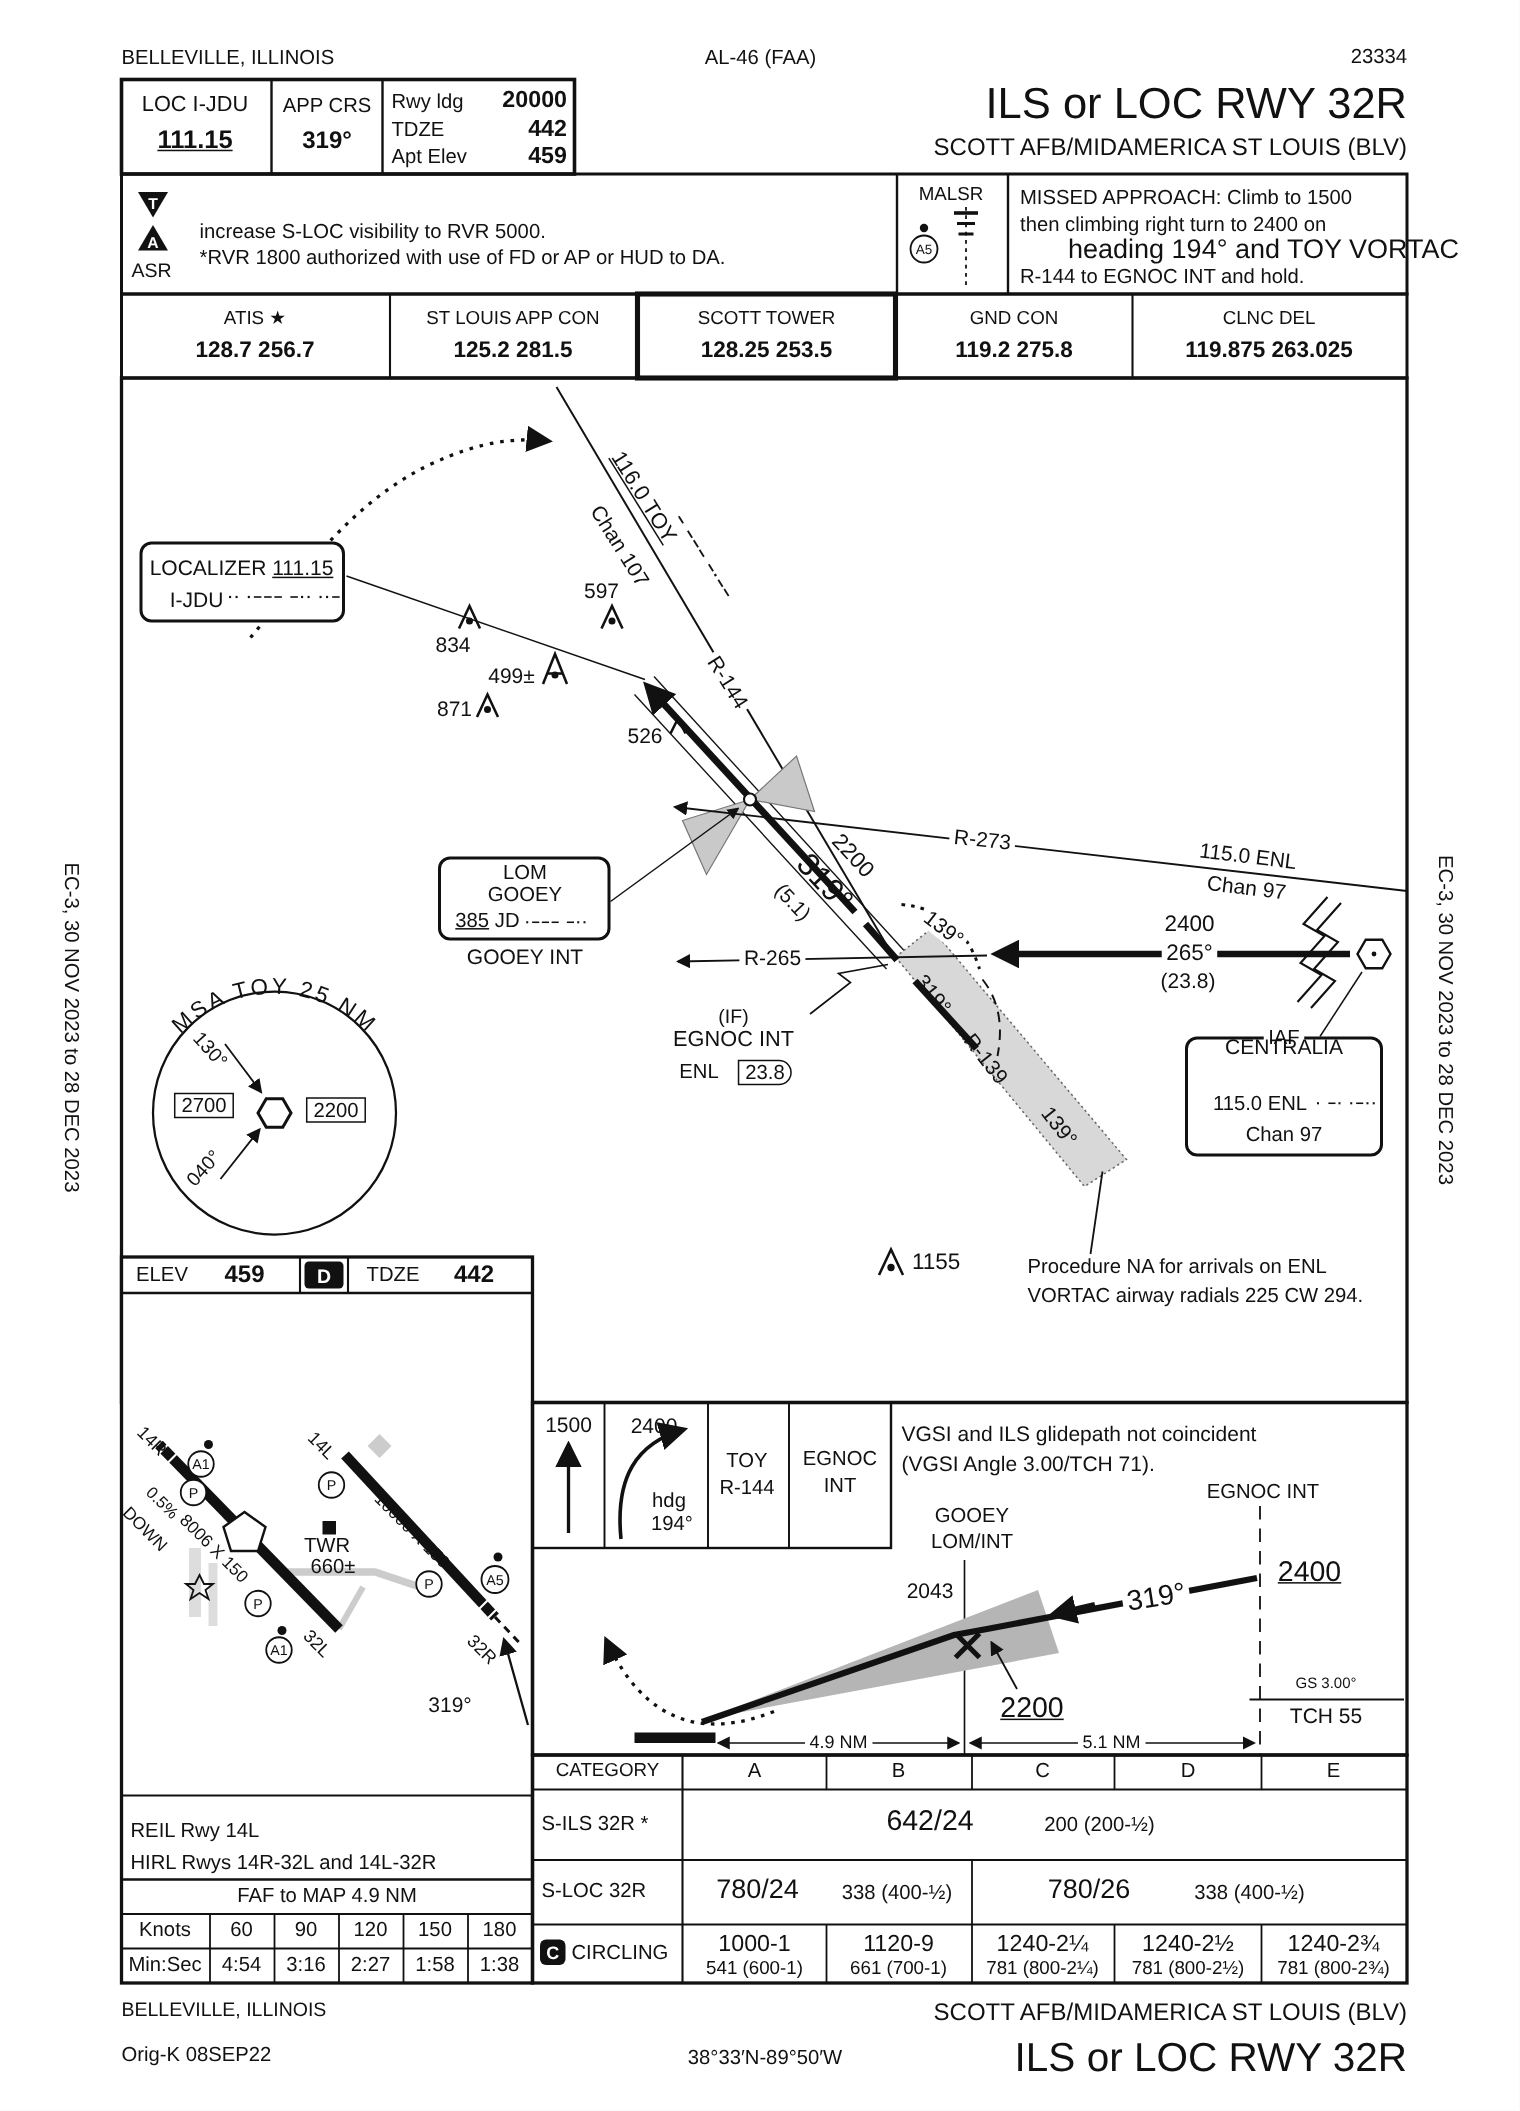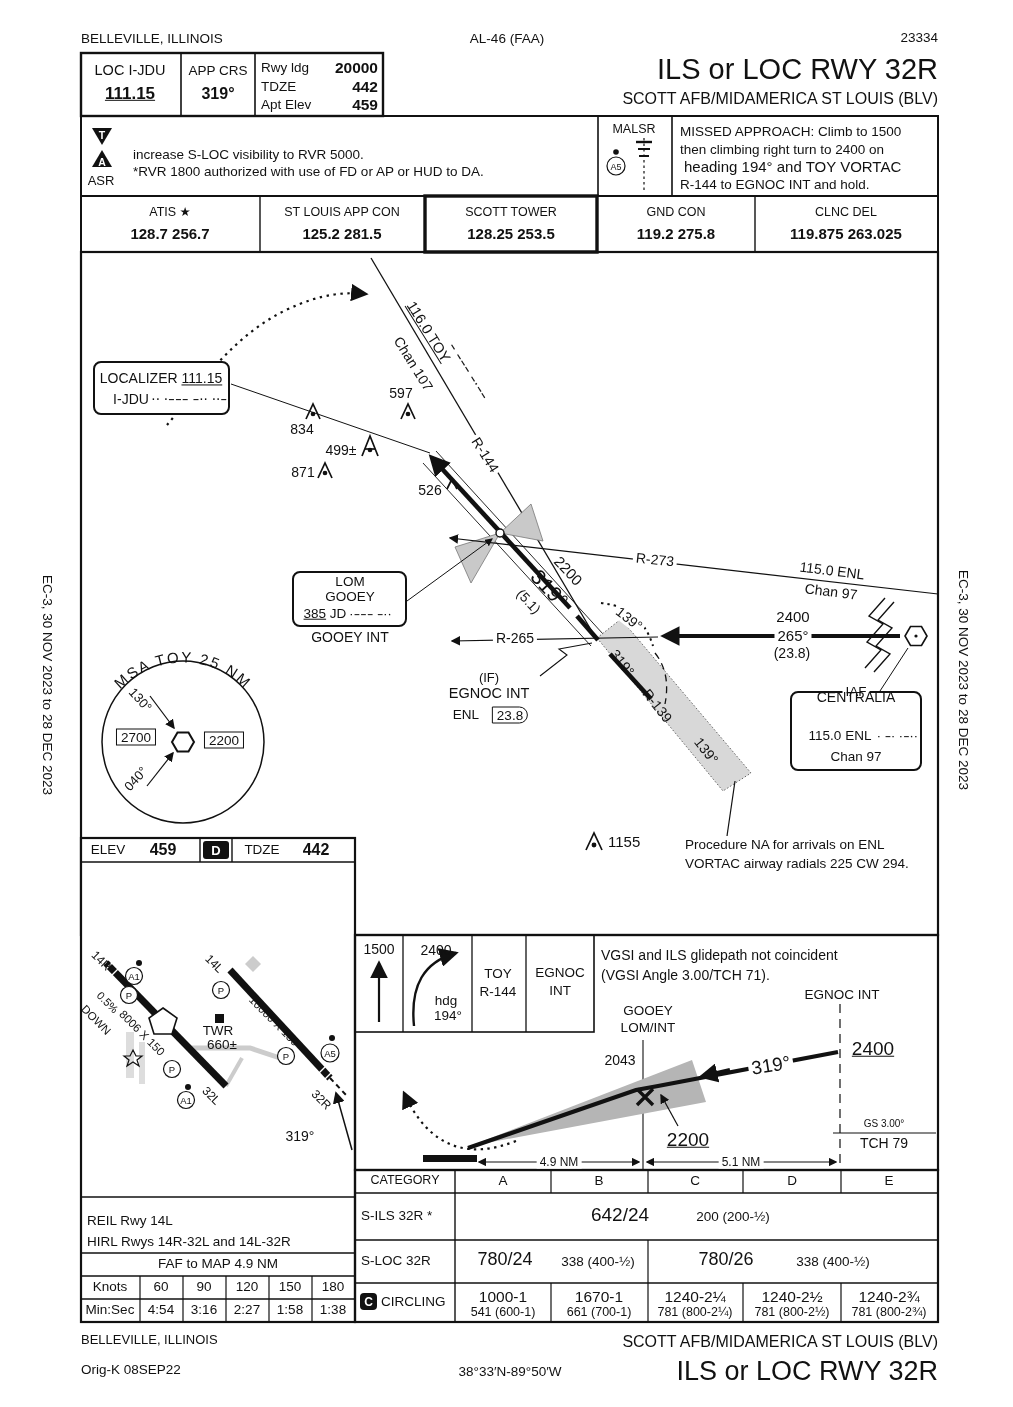--- a/index.html
+++ b/index.html
@@ -248,21 +248,21 @@
 <div class="lbl ra b" style="left:378px;top:105px;font-size:15.5px">459</div>
 <div class="lbl ra" style="left:938px;top:70px;font-size:29px">ILS or LOC RWY 32R</div>
 <div class="lbl ra" style="left:938px;top:99px;font-size:16px">SCOTT AFB/MIDAMERICA ST LOUIS (BLV)</div>
 
 <div class="lbl" style="left:101px;top:181px;font-size:13px">ASR</div>
 <div class="lbl la" style="left:133px;top:155px;font-size:13.5px">increase S-LOC visibility to RVR 5000.</div>
 <div class="lbl la" style="left:133px;top:172px;font-size:13.5px">*RVR 1800 authorized with use of FD or AP or HUD to DA.</div>
 <div class="lbl" style="left:634px;top:130px;font-size:12.5px">MALSR</div>
 <div class="lbl la" style="left:680px;top:132px;font-size:13.5px">MISSED APPROACH: Climb to 1500</div>
 <div class="lbl la" style="left:680px;top:150px;font-size:13.5px">then climbing right turn to 2400 on</div>
-<div class="lbl la" style="left:684px;top:167px;font-size:15px">heading 194° and TOY VORTAC</div>
+<div class="lbl la" style="left:712px;top:167px;font-size:18px">heading 194° and TOY VORTAC</div>
 <div class="lbl la" style="left:680px;top:185px;font-size:13.5px">R-144 to EGNOC INT and hold.</div>
 
 <div class="lbl" style="left:170px;top:213px;font-size:12.5px">ATIS ★</div>
 <div class="lbl b" style="left:170px;top:234px;font-size:15px">128.7  256.7</div>
 <div class="lbl" style="left:342px;top:213px;font-size:12.5px">ST LOUIS APP CON</div>
 <div class="lbl b" style="left:342px;top:234px;font-size:15px">125.2  281.5</div>
 <div class="lbl" style="left:511px;top:213px;font-size:12.5px">SCOTT TOWER</div>
 <div class="lbl b" style="left:511px;top:234px;font-size:15px">128.25  253.5</div>
 <div class="lbl" style="left:676px;top:213px;font-size:12.5px">GND CON</div>
 <div class="lbl b" style="left:676px;top:234px;font-size:15px">119.2  275.8</div>
@@ -378,21 +378,21 @@
 <div class="lbl la" style="left:601px;top:956px;font-size:14px">VGSI and ILS glidepath not coincident</div>
 <div class="lbl la" style="left:601px;top:976px;font-size:14px">(VGSI Angle 3.00/TCH 71).</div>
 <div class="lbl" style="left:648px;top:1011px;font-size:13.5px">GOOEY</div>
 <div class="lbl" style="left:648px;top:1028px;font-size:13.5px">LOM/INT</div>
 <div class="lbl" style="left:842px;top:995px;font-size:13.5px">EGNOC INT</div>
 <div class="lbl wbg" style="left:620px;top:1061px;font-size:14px">2043</div>
 <div class="lbl wbg" style="left:771px;top:1066px;font-size:19px;transform:translate(-50%,-50%) rotate(-9deg)">319°</div>
 <div class="lbl u" style="left:873px;top:1049px;font-size:19px">2400</div>
 <div class="lbl u" style="left:688px;top:1140px;font-size:19px">2200</div>
 <div class="lbl" style="left:884px;top:1124px;font-size:10px">GS 3.00°</div>
-<div class="lbl" style="left:884px;top:1144px;font-size:14px">TCH 79</div>
+<div class="lbl" style="left:884px;top:1144px;font-size:14px">TCH 55</div>
 <div class="lbl wbg" style="left:559px;top:1162px;font-size:12px">4.9 NM</div>
 <div class="lbl wbg" style="left:741px;top:1162px;font-size:12px">5.1 NM</div>
 
 <div class="lbl" style="left:405px;top:1181px;font-size:12.5px">CATEGORY</div>
 <div class="lbl" style="left:503px;top:1181px;font-size:13.5px">A</div>
 <div class="lbl" style="left:599px;top:1181px;font-size:13.5px">B</div>
 <div class="lbl" style="left:695px;top:1181px;font-size:13.5px">C</div>
 <div class="lbl" style="left:792px;top:1181px;font-size:13.5px">D</div>
 <div class="lbl" style="left:889px;top:1181px;font-size:13.5px">E</div>
 <div class="lbl la" style="left:361px;top:1216px;font-size:13.5px">S-ILS 32R *</div>
@@ -400,21 +400,21 @@
 <div class="lbl" style="left:733px;top:1217px;font-size:13.5px">200 (200-½)</div>
 <div class="lbl la" style="left:361px;top:1261px;font-size:13.5px">S-LOC 32R</div>
 <div class="lbl" style="left:505px;top:1260px;font-size:18px">780/24</div>
 <div class="lbl" style="left:598px;top:1262px;font-size:13.5px">338 (400-½)</div>
 <div class="lbl" style="left:726px;top:1260px;font-size:18px">780/26</div>
 <div class="lbl" style="left:833px;top:1262px;font-size:13.5px">338 (400-½)</div>
 <div class="badge" style="left:360px;top:1293px;width:17px;height:17px;font-size:12px;border-radius:4px">C</div>
 <div class="lbl la" style="left:381px;top:1302px;font-size:13.5px">CIRCLING</div>
 <div class="lbl" style="left:503px;top:1297px;font-size:15.5px">1000-1</div>
 <div class="lbl" style="left:503px;top:1313px;font-size:12.5px">541 (600-1)</div>
-<div class="lbl" style="left:599px;top:1297px;font-size:15.5px">1670-1</div>
+<div class="lbl" style="left:599px;top:1297px;font-size:15.5px">1120-9</div>
 <div class="lbl" style="left:599px;top:1313px;font-size:12.5px">661 (700-1)</div>
 <div class="lbl" style="left:695px;top:1297px;font-size:15.5px">1240-2¼</div>
 <div class="lbl" style="left:695px;top:1313px;font-size:12.5px">781 (800-2¼)</div>
 <div class="lbl" style="left:792px;top:1297px;font-size:15.5px">1240-2½</div>
 <div class="lbl" style="left:792px;top:1313px;font-size:12.5px">781 (800-2½)</div>
 <div class="lbl" style="left:889px;top:1297px;font-size:15.5px">1240-2¾</div>
 <div class="lbl" style="left:889px;top:1313px;font-size:12.5px">781 (800-2¾)</div>
 
 <div class="lbl la" style="left:81px;top:1340px;font-size:13px">BELLEVILLE, ILLINOIS</div>
 <div class="lbl la" style="left:81px;top:1370px;font-size:13.5px">Orig-K  08SEP22</div>

